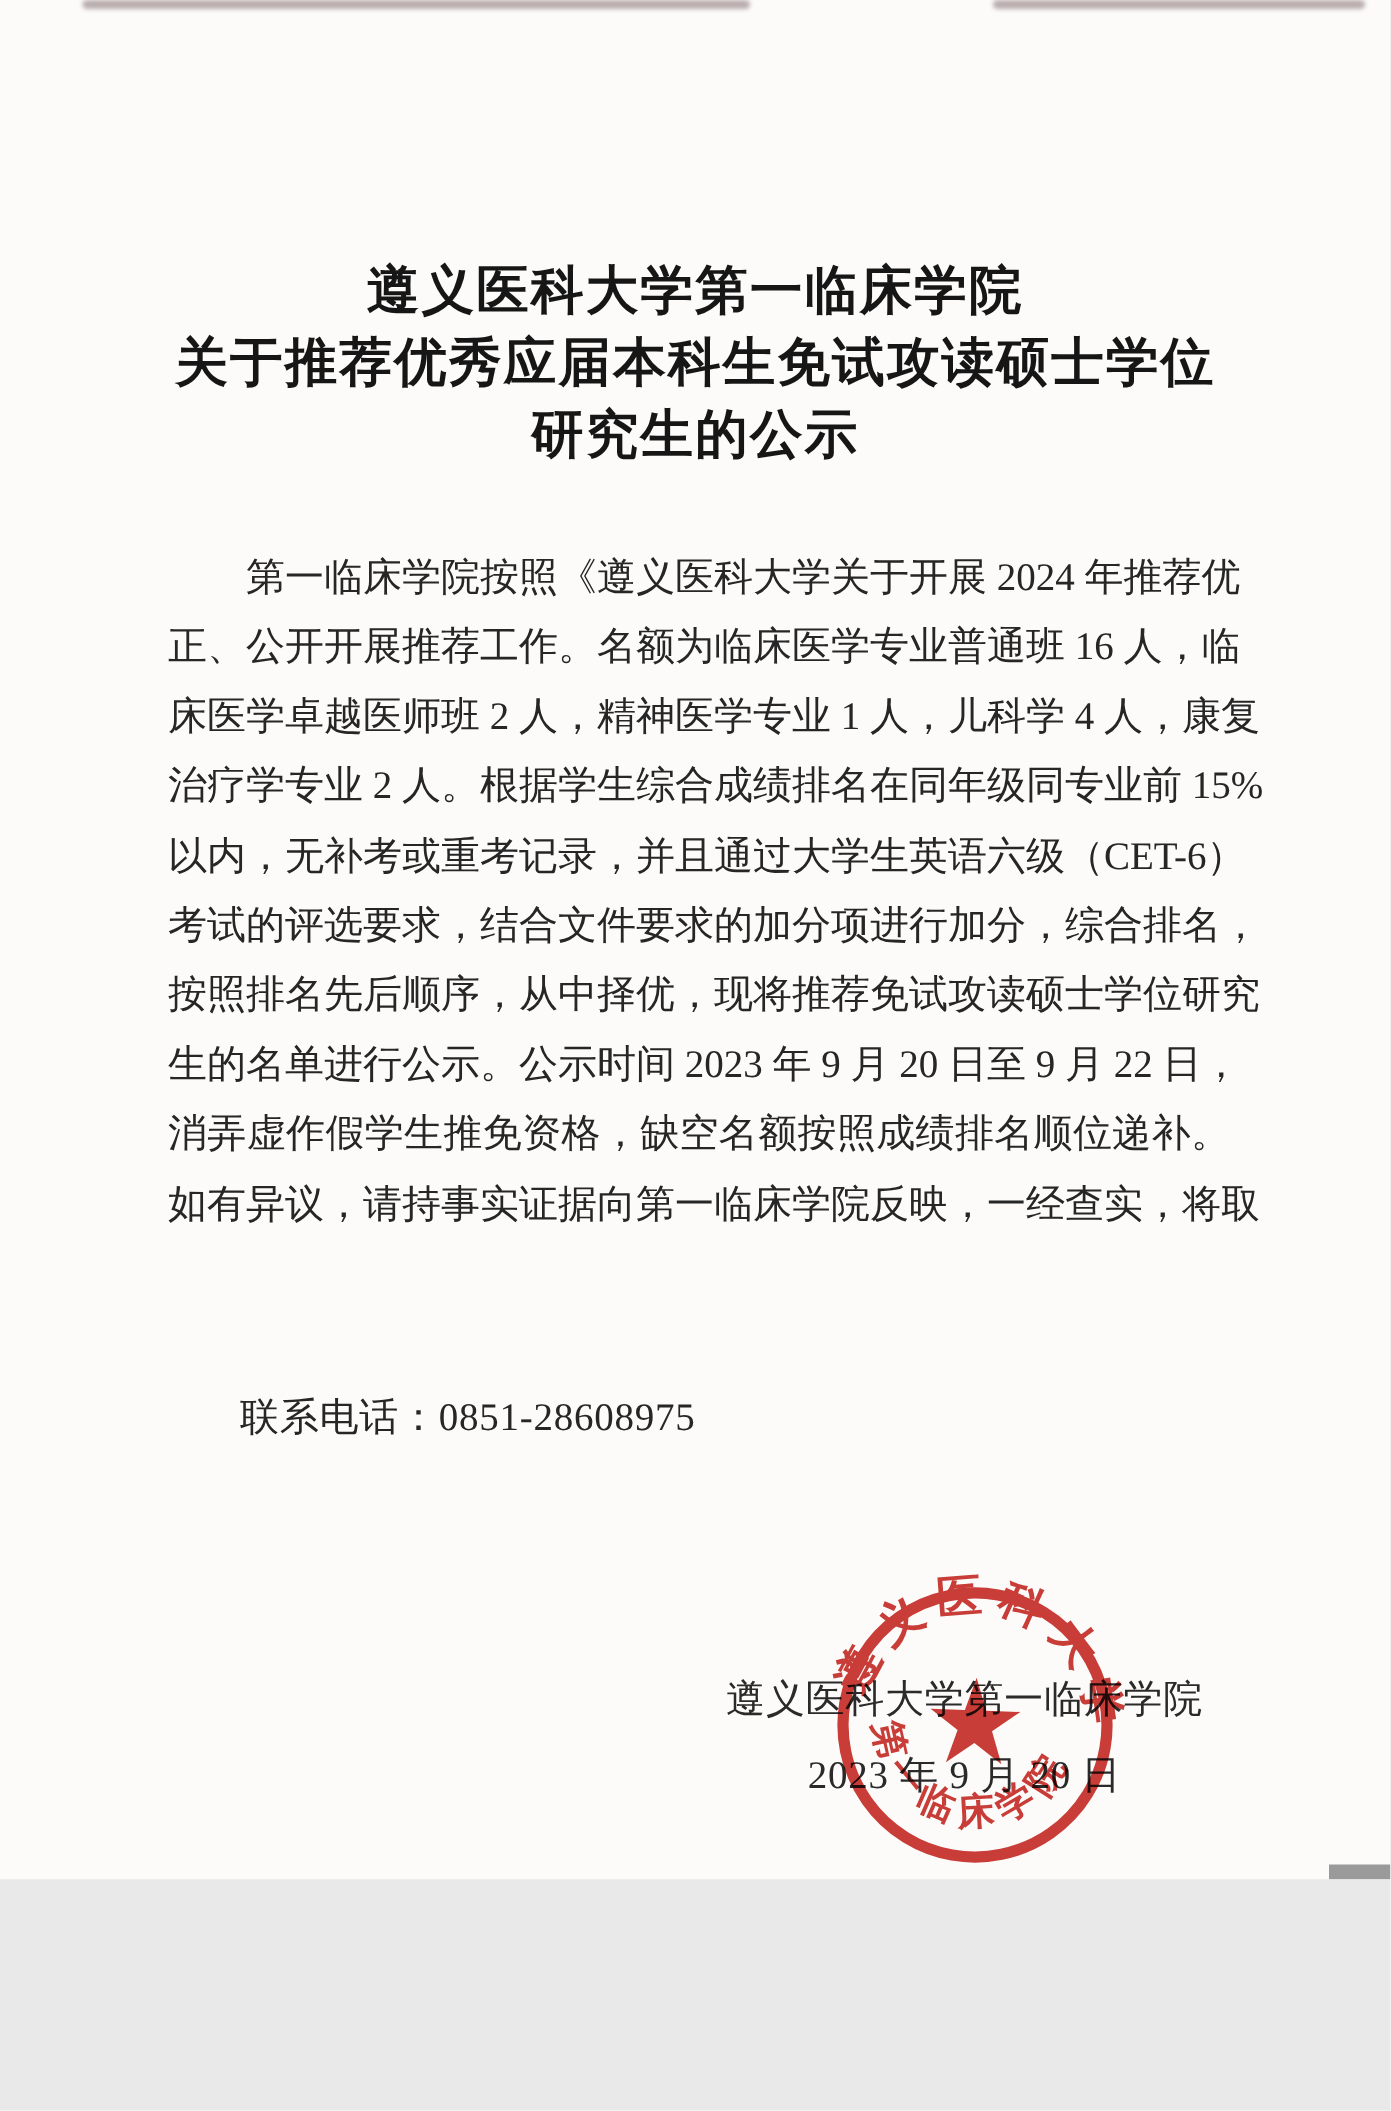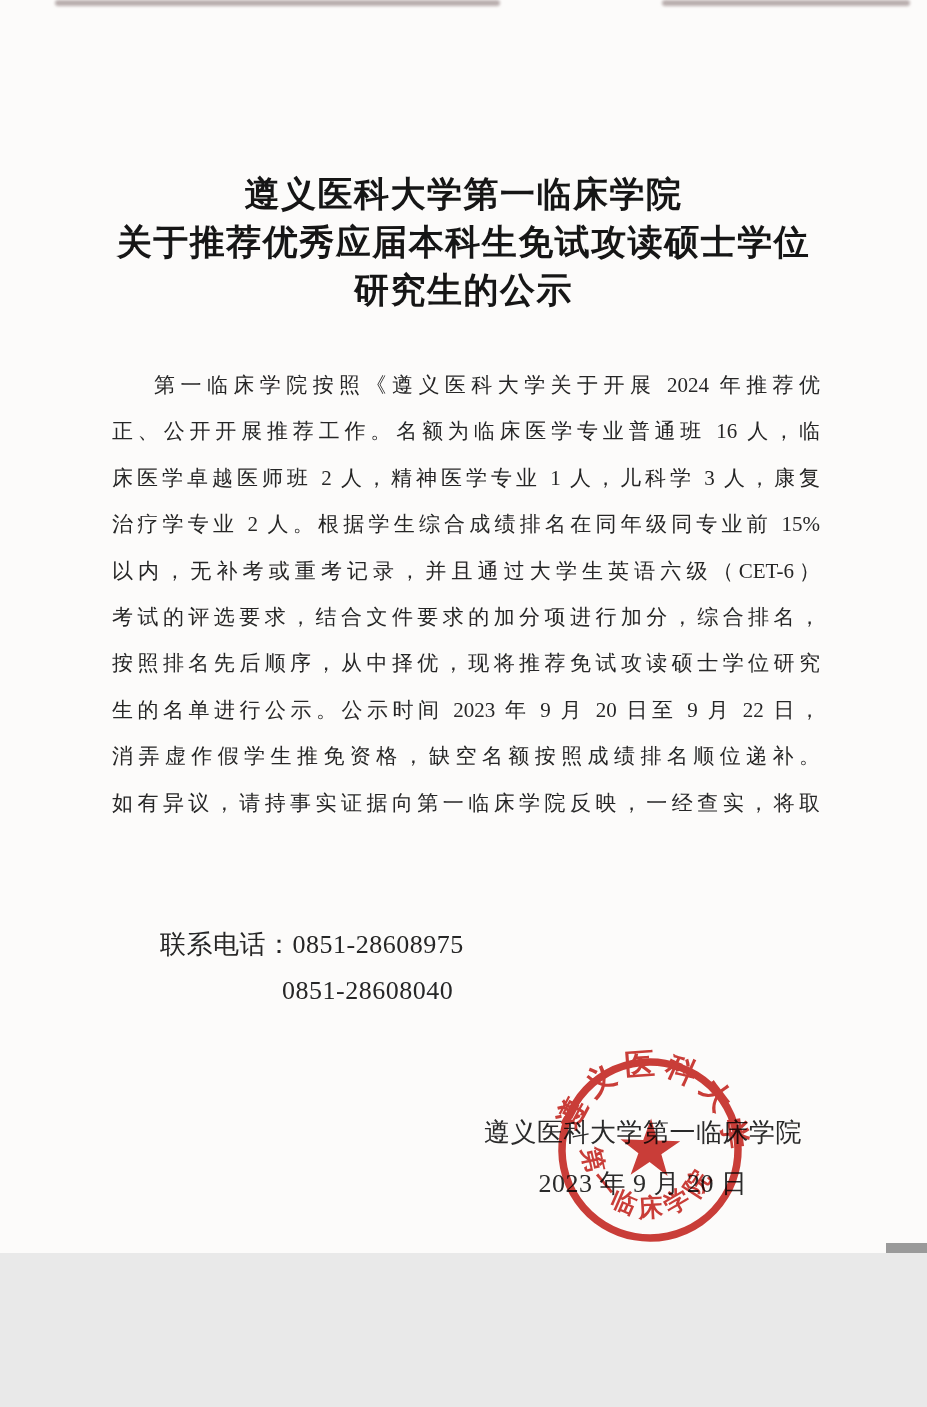--- a/index.html
+++ b/index.html
@@ -46,21 +46,21 @@
     line-height: 48px;
     letter-spacing: 1.5px;
     color: #161616;
   }
   
   .body-text {
     position: absolute;
     top: 362px;
     left: 112px;
     width: 708px;
-    font-size: 21px;
+    font-size: 26px;
     color: #262626;
   }
   .body-text .line {
     height: 46.4px;
     line-height: 46.4px;
     text-align: justify;
     text-align-last: justify;
     text-justify: inter-character;
     white-space: nowrap;
     overflow: visible;
@@ -118,33 +118,32 @@
 
   <div class="title">
     <div>遵义医科大学第一临床学院</div>
     <div>关于推荐优秀应届本科生免试攻读硕士学位</div>
     <div>研究生的公示</div>
   </div>
 
   <div class="body-text">
     <div class="line indent">第一临床学院按照《遵义医科大学关于开展 2024 年推荐优</div>
     <div class="line">正、公开开展推荐工作。名额为临床医学专业普通班 16 人，临</div>
-    <div class="line">床医学卓越医师班 2 人，精神医学专业 1 人，儿科学 3 人，康复</div>
+    <div class="line">床医学卓越医师班 2 人，精神医学专业 1 人，儿科学 4 人，康复</div>
     <div class="line">治疗学专业 2 人。根据学生综合成绩排名在同年级同专业前 15%</div>
     <div class="line">以内，无补考或重考记录，并且通过大学生英语六级（CET-6）</div>
     <div class="line">考试的评选要求，结合文件要求的加分项进行加分，综合排名，</div>
     <div class="line">按照排名先后顺序，从中择优，现将推荐免试攻读硕士学位研究</div>
     <div class="line">生的名单进行公示。公示时间 2023 年 9 月 20 日至 9 月 22 日，</div>
     <div class="line">消弄虚作假学生推免资格，缺空名额按照成绩排名顺位递补。</div>
     <div class="line">如有异议，请持事实证据向第一临床学院反映，一经查实，将取</div>
   </div>
 
   <div class="contact">
     <div><span>联系电话：</span><span>0851-28608975</span></div>
-    <div class="phone2">0851-28608040</div>
   </div>
 
   <div class="signature">
     <div>遵义医科大学第一临床学院</div>
     <div>2023 年 9 月 20 日</div>
   </div>
 
   <div class="seal">
     <svg viewBox="0 0 244 244" xmlns="http://www.w3.org/2000/svg">
       <circle cx="122" cy="122" r="88" fill="none" stroke-width="7.5" stroke="#c5231d"></circle>

